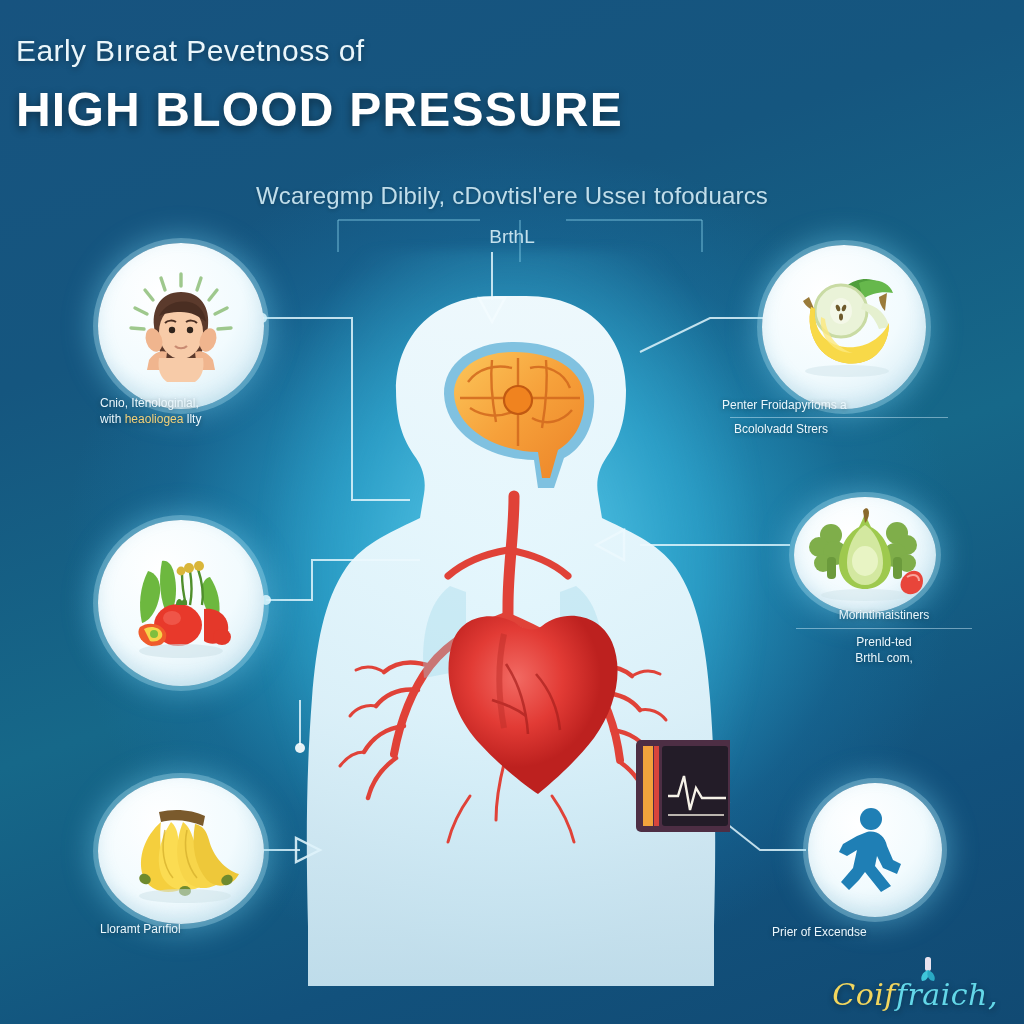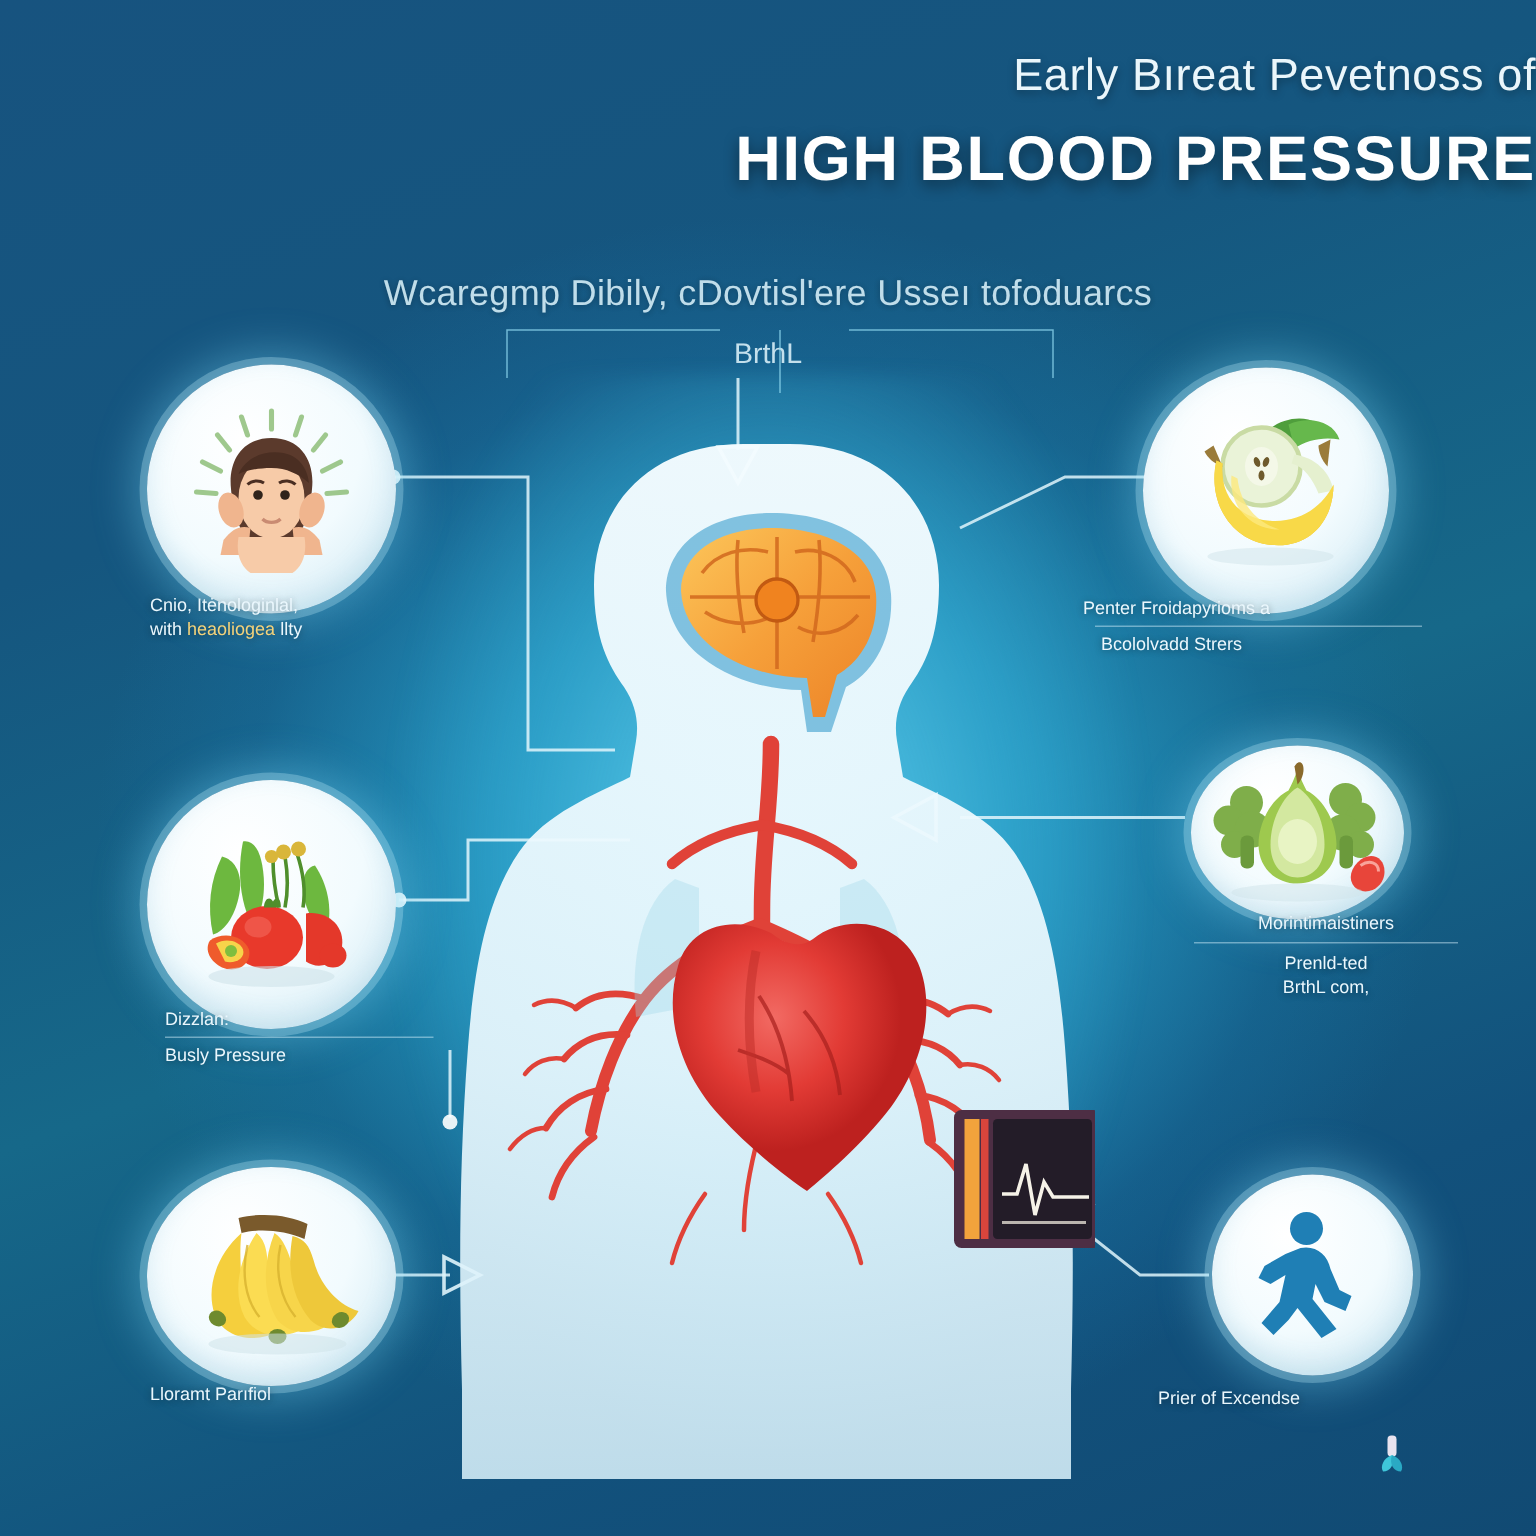--- a/index.html
+++ b/index.html
@@ -15,27 +15,28 @@
       linear-gradient(160deg,#17537f 0%,#15567f 28%,#166889 55%,#12517c 80%,#114a73 100%);
   }
   
   .centerglow{
     position:absolute;left:262px;top:250px;width:500px;height:720px;
     background:radial-gradient(ellipse at 50% 45%, rgba(120,220,245,0.55) 0%, rgba(70,195,230,0.28) 45%, rgba(70,195,230,0) 72%);
     filter:blur(6px);pointer-events:none;
   }
   
   .kicker{
-    position:absolute;left:0;right:0;top:34px;text-align:right;
+    position:absolute;left:0;right:0;top:34px;text-align:left;
     color:#eaf6fb;font-size:30px;font-weight:400;letter-spacing:.4px;
     text-shadow:0 2px 6px rgba(0,0,0,.35);
+    padding-left:16px;
   }
   .title{
-    position:absolute;left:16px;right:0;top:82px;text-align:right;
-    color:#ffffff;font-size:42px;font-weight:bold;letter-spacing:1.2px;
+    position:absolute;left:16px;right:0;top:82px;text-align:left;
+    color:#ffffff;font-size:48px;font-weight:bold;letter-spacing:1.2px;
     text-shadow:0 3px 10px rgba(0,0,0,.45);
   }
   .subtitle{
     position:absolute;left:0;right:0;top:182px;text-align:center;
     color:#cfe9f3;font-size:24px;font-weight:400;letter-spacing:.2px;
     opacity:.92;text-shadow:0 1px 4px rgba(0,0,0,.3);
   }
   .subtitle2{
     position:absolute;left:0;right:0;top:226px;text-align:center;
     color:#d7eef7;font-size:19px;opacity:.9;
@@ -359,25 +360,20 @@
                L48 64 L64 84 L54 90 L38 70 L32 78 L22 88 L14 80 L26 66 L30 48
                L20 54 L12 50 L16 42 L30 34 Z" fill="#1f7fb5"></path>
     </svg>
   </div>
 
   <div class="label left" style="left:100px;top:396px;width:230px;">
     <span class="l1">Cnio, Itėnologinlal,</span>
     <span class="l2"><span>with </span><span class="hi">heaoliogea</span><span> llty</span></span>
   </div>
 
-  <div class="label left" style="left:110px;top:672px;width:230px;">
-    <span class="l1">Dizzlan:</span>
-    <div class="rule"></div>
-    <span class="l2">Busly Pressure</span>
-  </div>
 
   <div class="label left" style="left:100px;top:922px;width:230px;">
     <span class="l1">Lloramt Parıfiol</span>
   </div>
 
   <div class="label right" style="left:722px;top:398px;width:280px;">
     <span class="l1">Penter Froidapyrioms a</span>
     <div class="rule" style="margin-left:8px;"></div>
     <span class="l2" style="padding-left:12px;">Bcololvadd Strers</span>
   </div>
@@ -391,14 +387,17 @@
 
   <div class="label right" style="left:772px;top:925px;width:250px;">
     <span class="l1">Prier of Excendse</span>
   </div>
 
   <svg class="wm-mark" viewBox="0 0 20 26">
     <rect x="7" y="1" width="6" height="14" rx="2.5" fill="#e9e3ef"></rect>
     <path d="M10 14 C4 16 2 22 4 25 C9 25 12 20 10 14 Z" fill="#3fc6da"></path>
     <path d="M10 14 C16 16 18 22 16 25 C11 25 8 20 10 14 Z" fill="#2aa9c4"></path>
   </svg>
+  <div class="watermark">
+    <span class="a">Coif</span><span class="b">fraich</span><span class="b">,</span>
+  </div>
 
 </div>
 
 </body></html>

